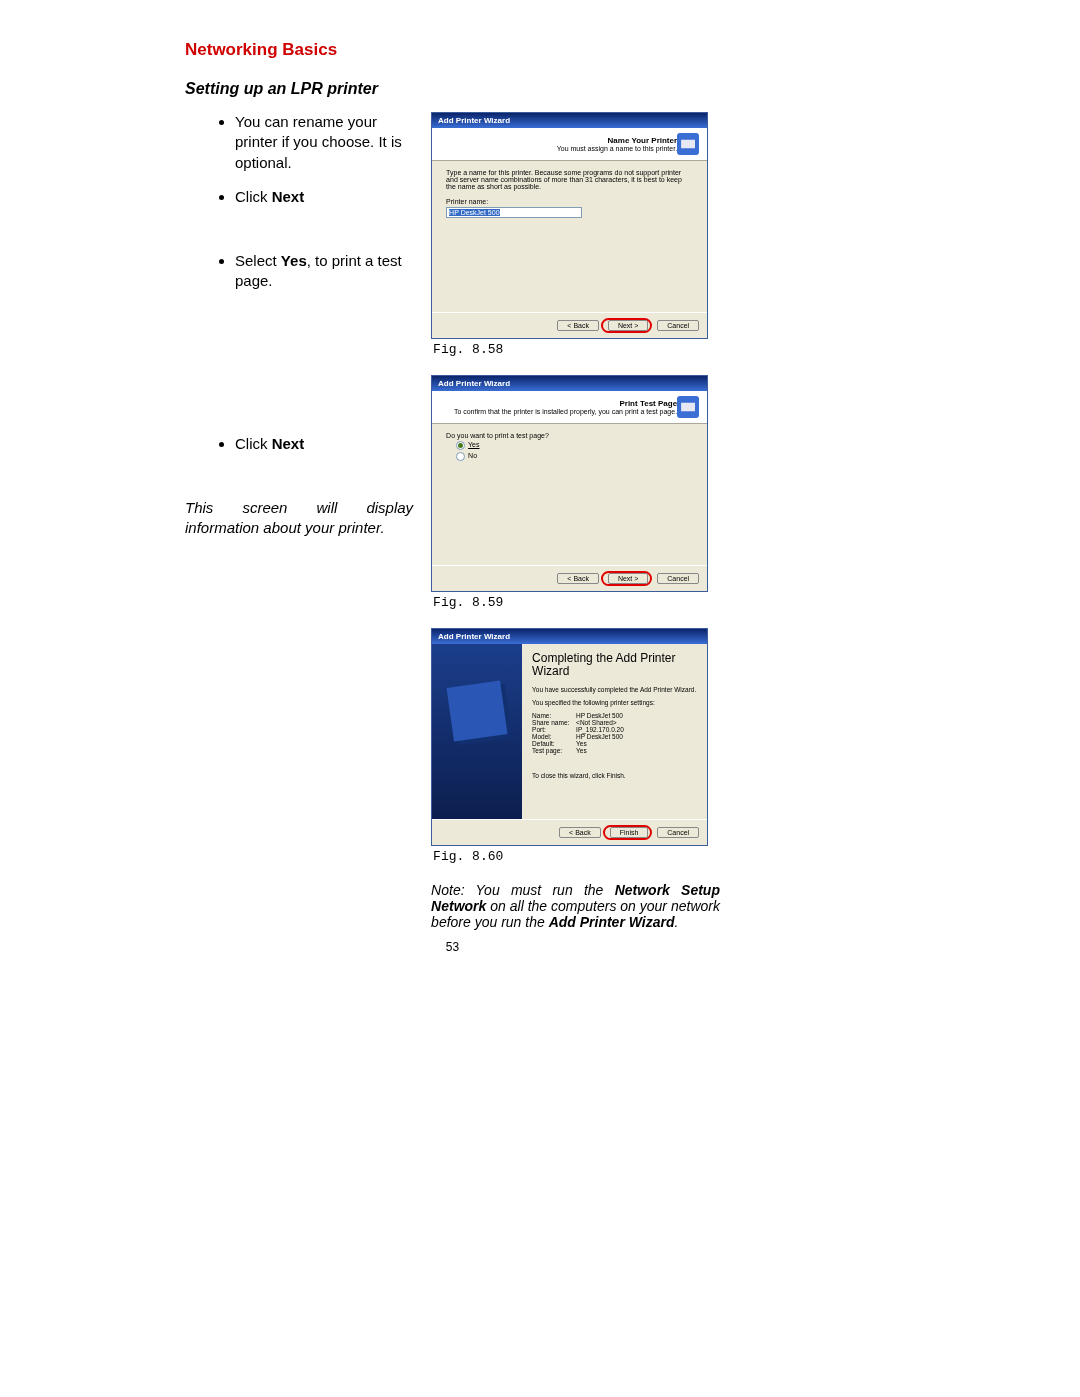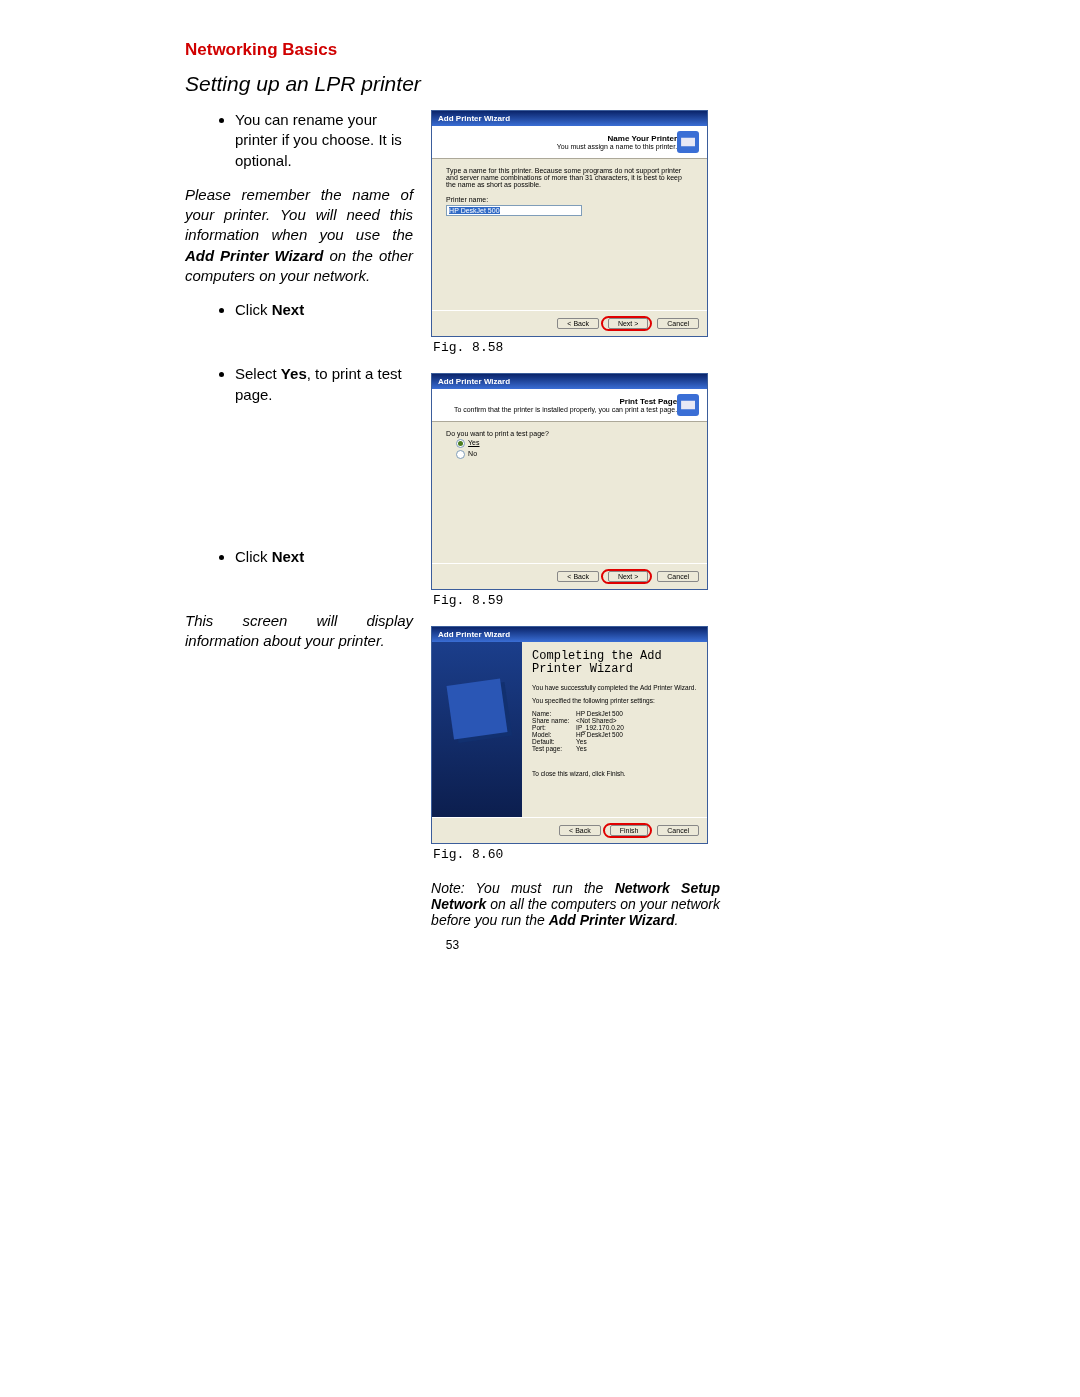--- a/index.html
+++ b/index.html
@@ -11,21 +11,21 @@
   }
   .page {
     width: 900px;
     height: 1397px;
     position: relative;
     background: #fff;
     box-sizing: border-box;
     padding: 40px 180px 40px 185px;
   }
   .title { color: #d00000; font-weight: bold; font-size: 17px; }
-  .subtitle { font-style: italic; font-weight: normal; font-size: 21px; margin-top: 12px; }
+  .subtitle { font-style: italic; font-weight: bold; font-size: 16px; margin-top: 20px; }
   .columns { display: flex; margin-top: 14px; }
   .left { width: 46%; padding-right: 18px; box-sizing: border-box; }
   .right { width: 54%; }
   .left p { margin: 0 0 14px 0; line-height: 1.35; text-align: justify; }
   .ital { font-style: italic; }
   .b { font-weight: bold; }
   ul.bul { list-style: disc; padding-left: 50px; margin: 0 0 14px 0; }
   ul.bul li { margin-bottom: 6px; line-height: 1.35; }
   .gap-med { height: 30px; }
   .gap-lg  { height: 128px; }
@@ -138,42 +138,39 @@
   .wiz3-left::after {
     content: "";
     position: absolute;
     left: 18px; top: 40px;
     width: 54px; height: 54px;
     background: #2a56b5;
     transform: rotate(-8deg);
     box-shadow: 4px 4px 0 #12306f;
   }
   .wiz3-right { flex: 1; padding: 8px 10px; background: #ece9d8; }
-  .wiz3-cap { font-family: Liberation Mono, monospace; font-size: 12px; color: #000; margin-bottom: 8px; line-height: 1.1; }
+  .wiz3-cap { font-family: Liberation Sans, sans-serif; font-size: 12px; color: #000; margin-bottom: 8px; line-height: 1.1; }
   .wiz3-txt { font-size: 6.5px; margin-bottom: 6px; }
   .spec-table { font-size: 6.5px; }
   .spec-table div { display: flex; }
   .spec-table .k { width: 44px; }
 </style>
 </head>
 <body>
 
 <div class="page">
   <div class="title">Networking Basics</div>
   <div class="subtitle">Setting up an LPR printer</div>
 
   <div class="columns">
 
     <div class="left">
       <ul class="bul">
           <li>You can rename your printer if you choose.  It is optional.</li>
         </ul>
-      <p class="ital">
-        <span>Please remember the name of your printer.  You will need this information when you use the </span><span class="b">Add Printer Wizard</span><span> on the other computers on your network.</span>
-      </p>
       <ul class="bul">
           <li>
         <span>Click </span><span class="b">Next</span>
       </li>
         </ul>
       <div class="gap-med"></div>
       <ul class="bul">
           <li>
         <span>Select </span><span class="b">Yes</span><span>, to print a test page.</span>
       </li>

